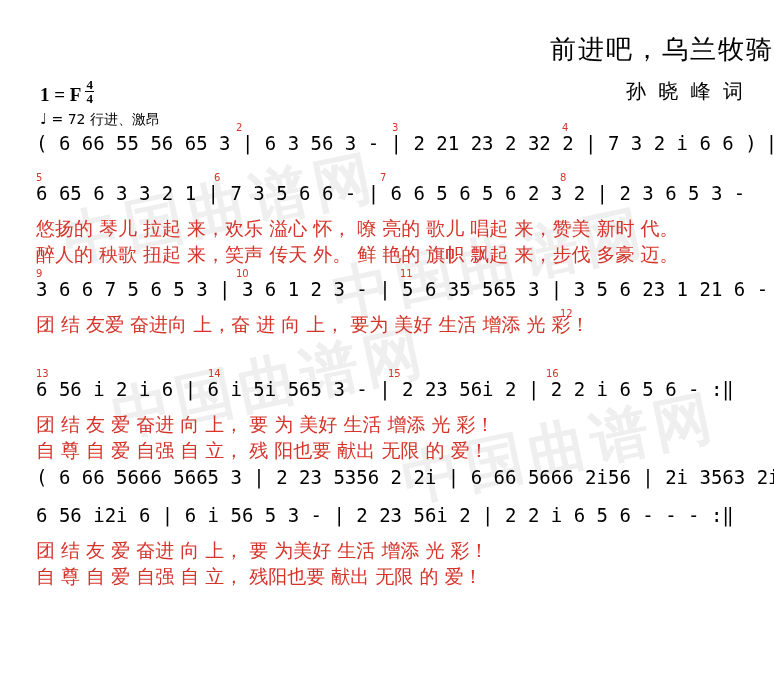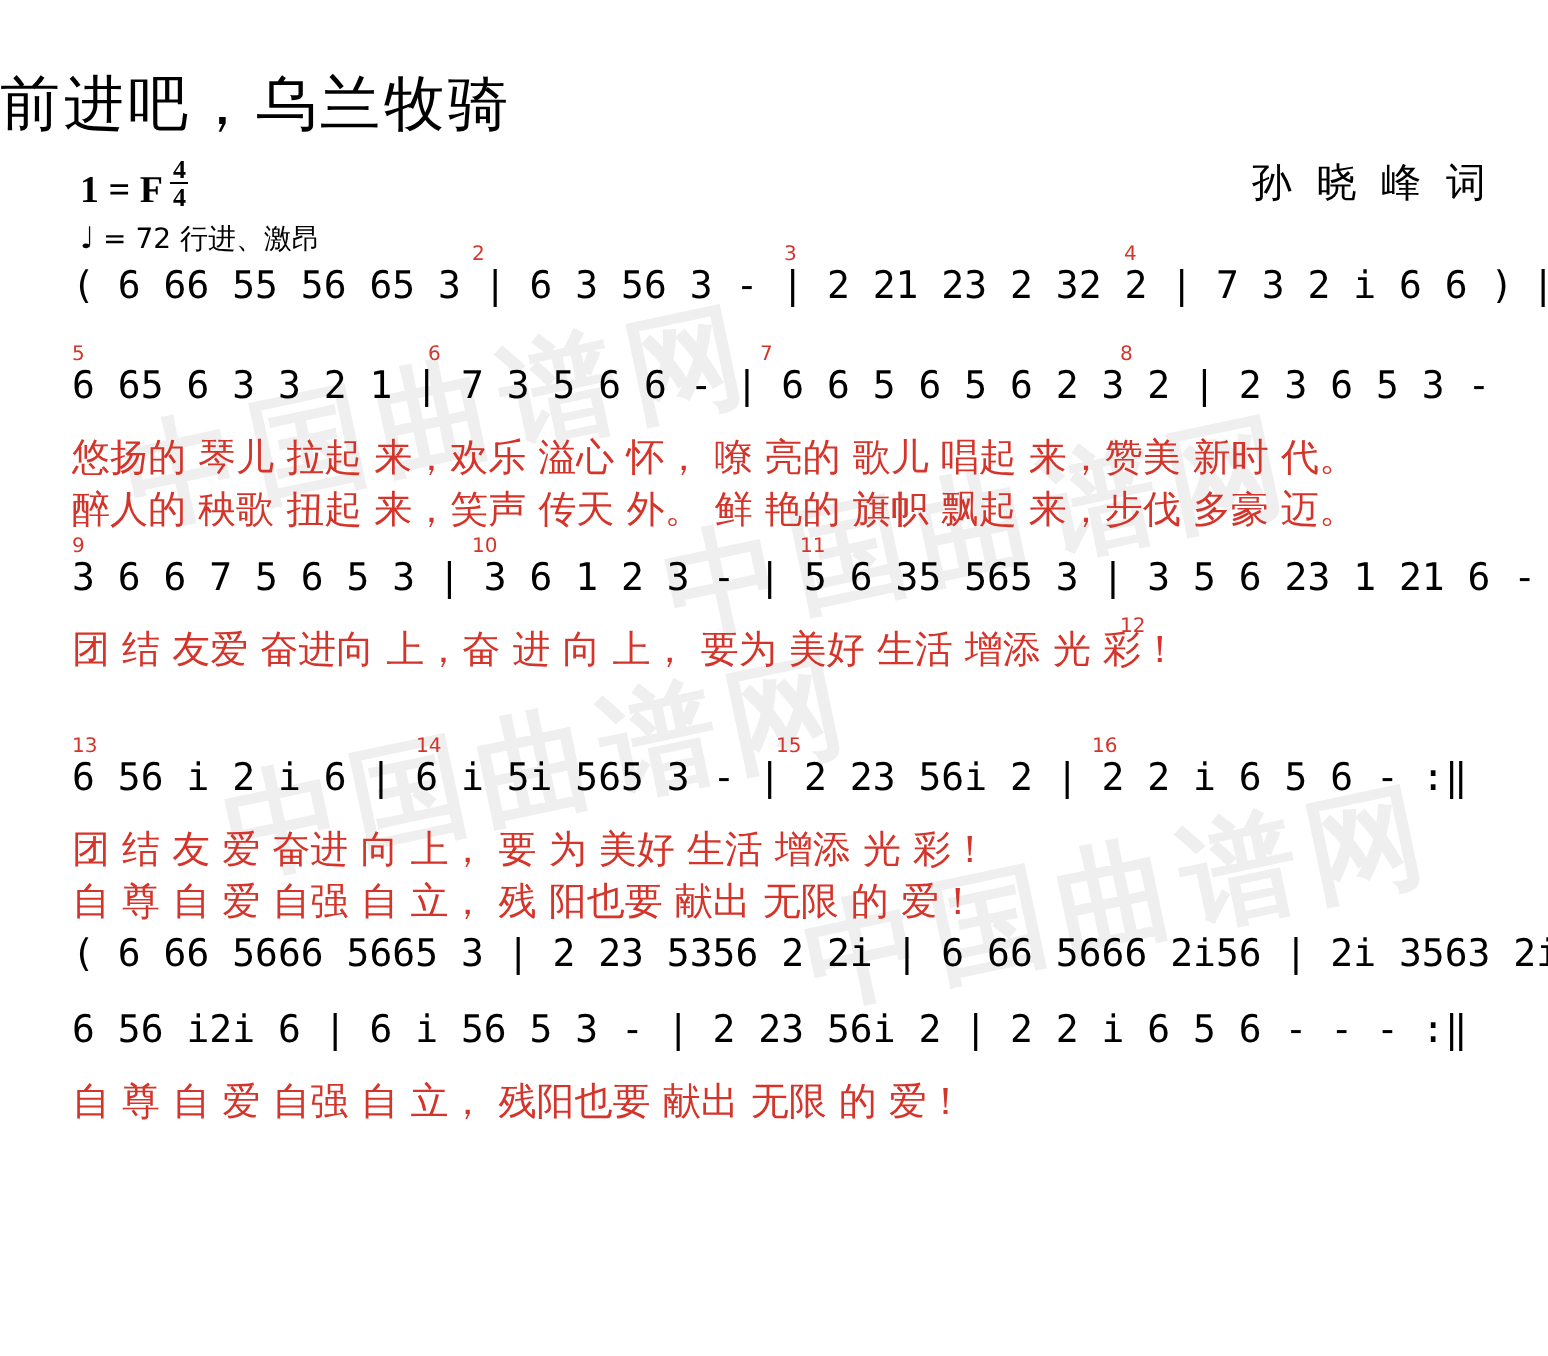--- a/index.html
+++ b/index.html
@@ -8,23 +8,23 @@
     background:#ffffff;
     font-family:"Liberation Serif", serif;
     color:#000;
     position:relative;
     overflow:hidden;
   }
   .sheet{position:relative;width:774px;height:678px;}
 
   .title{
     position:absolute;top:32px;left:0;width:774px;
-    text-align:left;
+    text-align:right;
     font-family:"DejaVu Sans", sans-serif;
-    font-size:30px;
+    font-size:26px;
     letter-spacing:2px;
     color:#000;
   }
 
   .keysig{
     position:absolute;left:40px;top:78px;
     font-size:19px;font-weight:bold;
     font-family:"Liberation Serif", serif;
   }
   .keysig .frac{
@@ -159,17 +159,18 @@
       <div class="lyric">团  结    友  爱  奋进 向    上，   要 为 美好 生活 增添 光    彩！</div>
       <div class="lyric l2">自  尊    自  爱  自强 自    立，   残 阳也要 献出 无限  的    爱！</div>
     </div>
 
     <div class="system" style="top:466px;">
       <div class="notes mono">( 6 66 5666 5665 3 | 2 23 5356 2 2i | 6 66 5666 2i56 | 2i 3563 2i56 6  - )</div>
     </div>
 
     <div class="system" style="top:504px;">
       <div class="notes mono">6  56 i2i 6 | 6 i 56 5 3  - | 2 23 56i 2 | 2 2 i 6 5 6  - - - :‖</div>
+      <div class="lyric">团 结    友 爱  奋进 向    上，  要 为美好 生活 增添 光   彩！</div>
       <div class="lyric l2">自 尊    自 爱  自强 自    立，  残阳也要 献出 无限  的   爱！</div>
     </div>
 
   </div>
 </div>
 
 </body></html>

